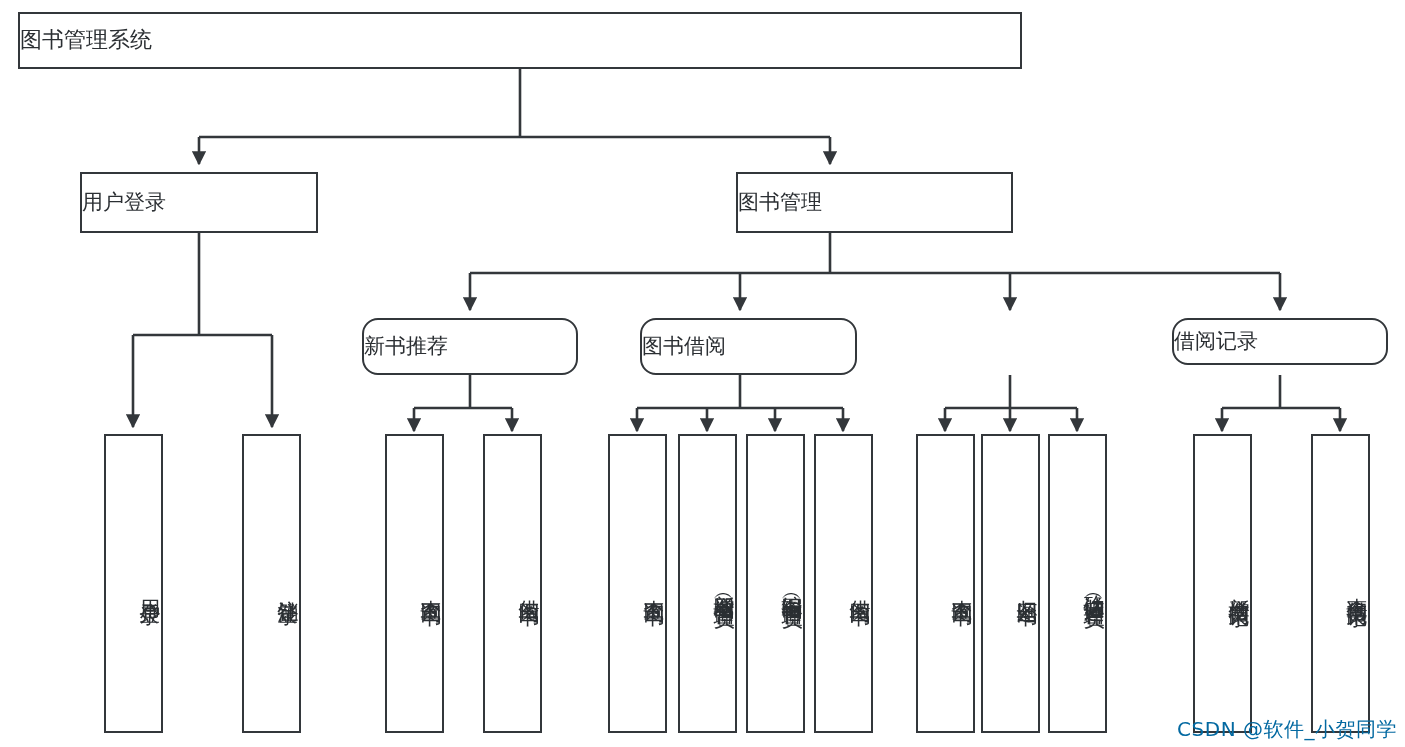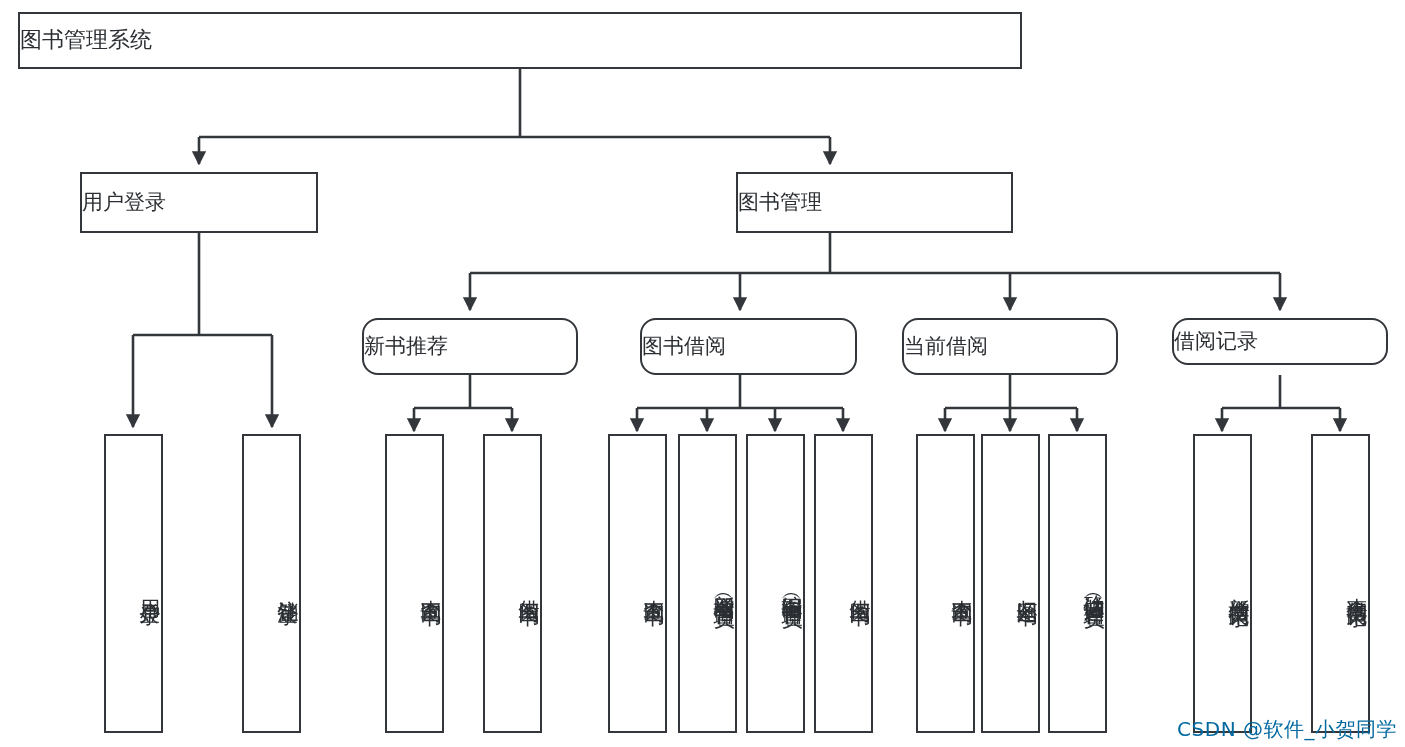--- a/index.html
+++ b/index.html
@@ -136,23 +136,20 @@
   <div class="node lvl2" style="left:712px; top:172px; width:277px; height:61px;margin-left:24px;">
     <span>图书管理</span>
   </div>
 
   <div class="node lvl3" style="left:362px; top:318px; width:216px; height:57px;">
     <span>新书推荐</span>
   </div>
   <div class="node lvl3" style="left:640px; top:318px; width:217px; height:57px;">
     <span>图书借阅</span>
   </div>
-  <div class="node lvl3" style="left:902px; top:318px; width:216px; height:57px;">
-    <span>当前借阅</span>
-  </div>
   <div class="node lvl3" style="left:1172px; top:318px; width:216px; height:47px;">
     <span>借阅记录</span>
   </div>
 
   <div class="node leaf" style="left:104px; top:434px; width:59px; height:299px;">
     <span class="vtext">用户登录</span>
   </div>
   <div class="node leaf" style="left:242px; top:434px; width:59px; height:299px;">
     <span class="vtext">注销登录</span>
   </div>

